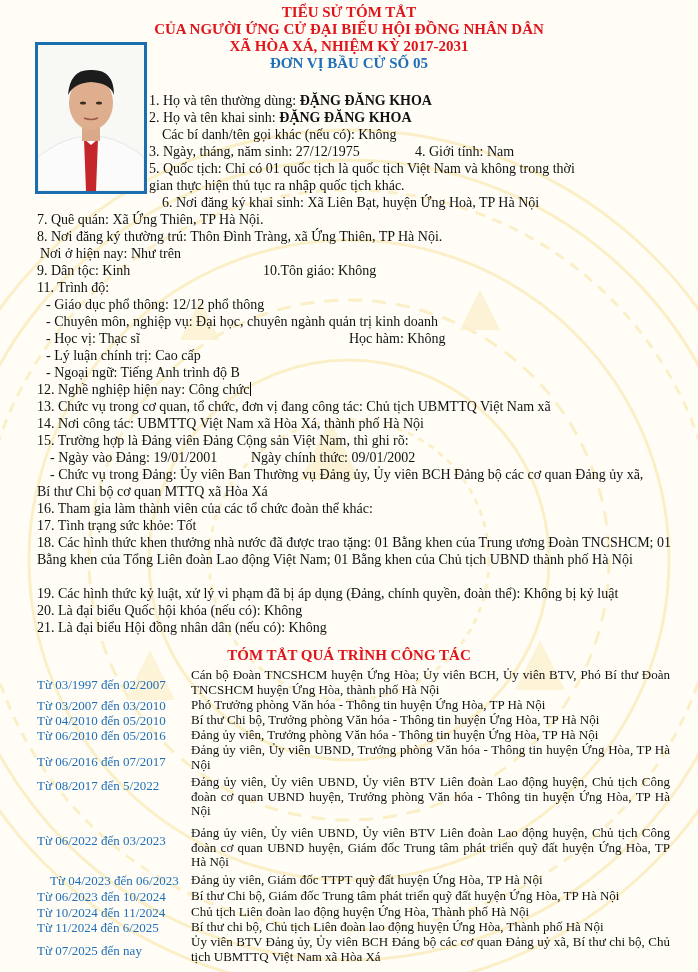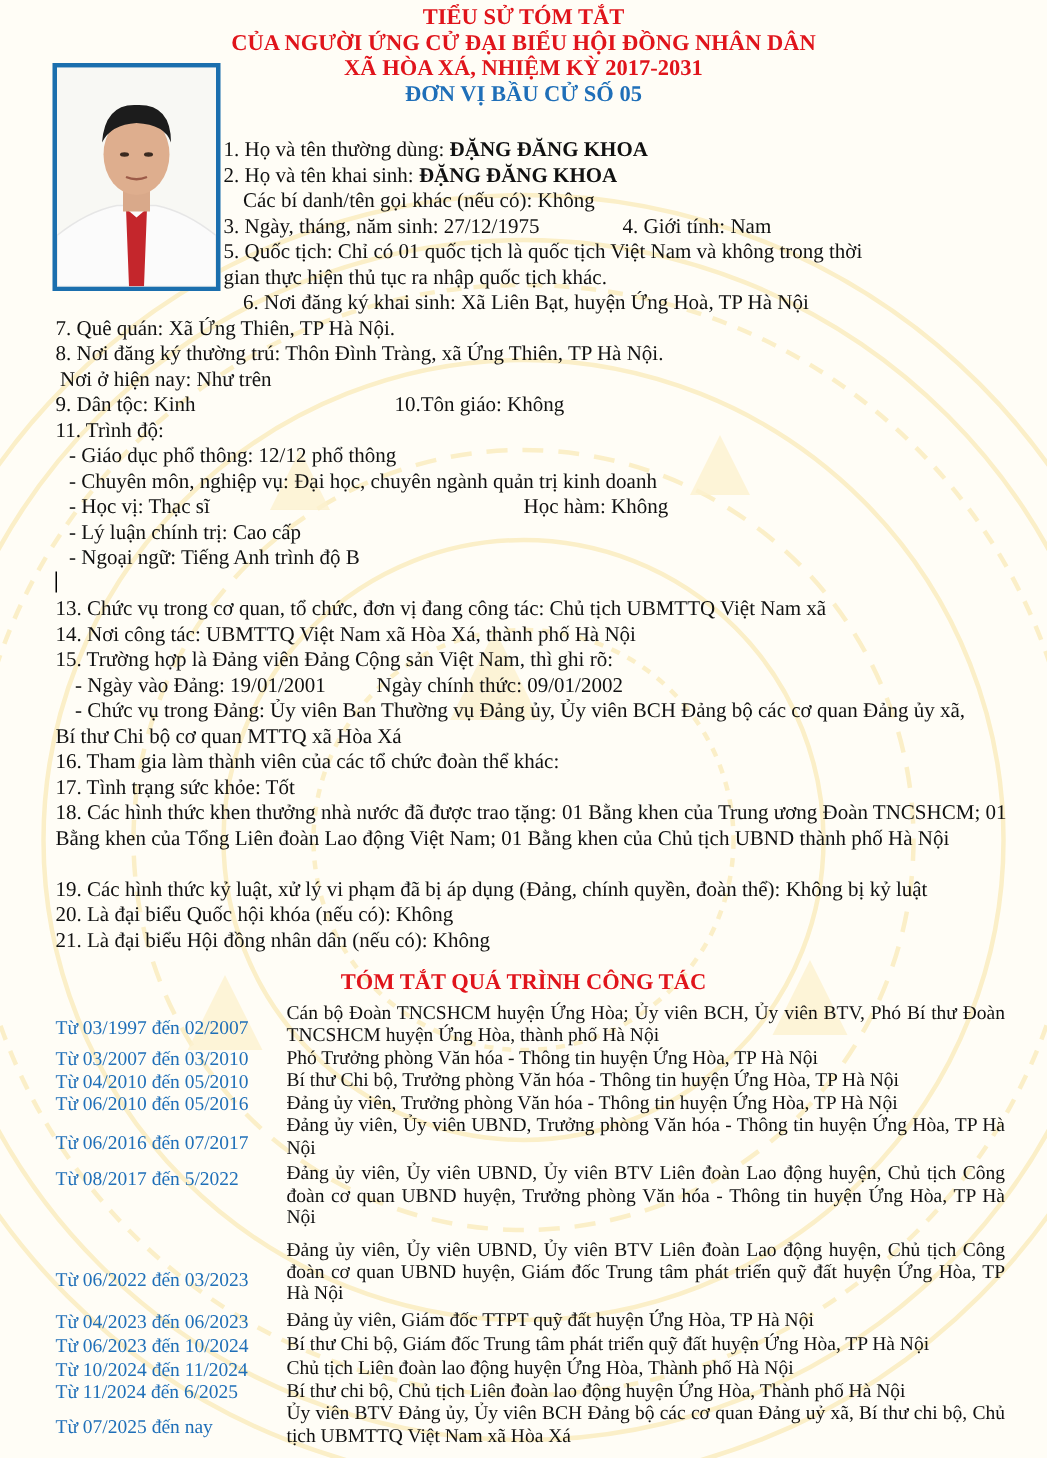--- a/index.html
+++ b/index.html
@@ -91,21 +91,21 @@
   <div class="line" style="left:40px; top:245px;">Nơi ở hiện nay: Như trên</div>
   <div class="line" style="left:37px; top:262px;">9. Dân tộc: Kinh</div>
   <div class="line" style="left:263px; top:262px;">10.Tôn giáo: Không</div>
   <div class="line" style="left:37px; top:279px;">11. Trình độ:</div>
   <div class="line" style="left:46px; top:296px;">- Giáo dục phổ thông: 12/12 phổ thông</div>
   <div class="line" style="left:46px; top:313px;">- Chuyên môn, nghiệp vụ: Đại học, chuyên ngành quản trị kinh doanh</div>
   <div class="line" style="left:46px; top:330px;">- Học vị:    Thạc sĩ</div>
   <div class="line" style="left:349px; top:330px;">Học hàm: Không</div>
   <div class="line" style="left:46px; top:347px;">- Lý luận chính trị: Cao cấp</div>
   <div class="line" style="left:46px; top:364px;">- Ngoại ngữ: Tiếng Anh trình độ B</div>
-  <div class="line" style="left:37px; top:381px;"><span class="cursor"></span></div>
+  <div class="line" style="left:37px; top:381px;"><span>12. Nghề nghiệp hiện nay:  Công chức</span><span class="cursor"></span></div>
   <div class="line" style="left:37px; top:398px;">13. Chức vụ trong cơ quan, tổ chức, đơn vị đang công tác: Chủ tịch UBMTTQ Việt Nam xã</div>
   <div class="line" style="left:37px; top:415px;">14. Nơi công tác: UBMTTQ Việt Nam xã Hòa Xá, thành phố Hà Nội</div>
   <div class="line" style="left:37px; top:432px;">15. Trường hợp là Đảng viên Đảng Cộng sản Việt Nam, thì ghi rõ:</div>
   <div class="line" style="left:50px; top:449px;">- Ngày vào Đảng: 19/01/2001</div>
   <div class="line" style="left:251px; top:449px;">Ngày chính thức: 09/01/2002</div>
   <div class="line" style="left:50px; top:466px;">- Chức vụ trong Đảng: Ủy viên Ban Thường vụ Đảng ủy, Ủy viên BCH Đảng bộ các cơ quan Đảng ủy xã,</div>
   <div class="line" style="left:37px; top:483px;">Bí thư Chi bộ cơ quan MTTQ xã Hòa Xá</div>
   <div class="line" style="left:37px; top:500px;">16. Tham gia làm thành viên của các tổ chức đoàn thể khác:</div>
   <div class="line" style="left:37px; top:517px;">17. Tình trạng sức khỏe: Tốt</div>
   <div class="line just" style="left:37px; top:534px; width:634px;">18. Các hình thức khen thưởng nhà nước đã được trao tặng:  01 Bằng khen của Trung ương Đoàn TNCSHCM; 01 Bằng khen của Tổng Liên đoàn Lao động Việt Nam; 01 Bằng khen của Chủ tịch UBND thành phố Hà Nội</div>
@@ -134,25 +134,25 @@
     </div>
     <div class="wrow" style="top:743px;">
       <div class="wdate" style="top:11px;">Từ 06/2016 đến 07/2017</div>
       <div class="wdesc" style="top:0;">Đảng ủy viên, Ủy viên UBND, Trưởng phòng Văn hóa - Thông tin huyện Ứng Hòa, TP Hà Nội</div>
     </div>
     <div class="wrow" style="top:775px;">
       <div class="wdate" style="top:3px;">Từ 08/2017 đến 5/2022</div>
       <div class="wdesc" style="top:0;">Đảng ủy viên, Ủy viên UBND, Ủy viên BTV Liên đoàn Lao động huyện, Chủ tịch Công đoàn cơ quan UBND huyện, Trưởng phòng Văn hóa - Thông tin huyện Ứng Hòa, TP Hà Nội</div>
     </div>
     <div class="wrow" style="top:826px;">
-      <div class="wdate" style="top:19px;">Từ 06/2022 đến 03/2023</div>
+      <div class="wdate" style="top:7px;">Từ 06/2022 đến 03/2023</div>
       <div class="wdesc" style="top:0;">Đảng ủy viên, Ủy viên UBND, Ủy viên BTV Liên đoàn Lao động huyện, Chủ tịch Công đoàn cơ quan UBND huyện, Giám đốc Trung tâm phát triển quỹ đất huyện Ứng Hòa, TP Hà Nội</div>
     </div>
     <div class="wrow" style="top:873px;">
-      <div class="wdate" style="top:0;">Từ 04/2023 đến 06/2023</div>
+      <div class="wdate" style="top:0;margin-left:13px;">Từ 04/2023 đến 06/2023</div>
       <div class="wdesc" style="top:0;">Đảng ủy viên, Giám đốc TTPT quỹ đất huyện Ứng Hòa, TP Hà Nội</div>
     </div>
     <div class="wrow" style="top:889px;">
       <div class="wdate" style="top:0;">Từ 06/2023 đến 10/2024</div>
       <div class="wdesc" style="top:0;">Bí thư Chi bộ, Giám đốc Trung tâm phát triển quỹ đất huyện Ứng Hòa, TP Hà Nội</div>
     </div>
     <div class="wrow" style="top:905px;">
       <div class="wdate" style="top:0;">Từ 10/2024 đến 11/2024</div>
       <div class="wdesc" style="top:0;">Chủ tịch Liên đoàn lao động huyện Ứng Hòa, Thành phố Hà Nội</div>
     </div>

